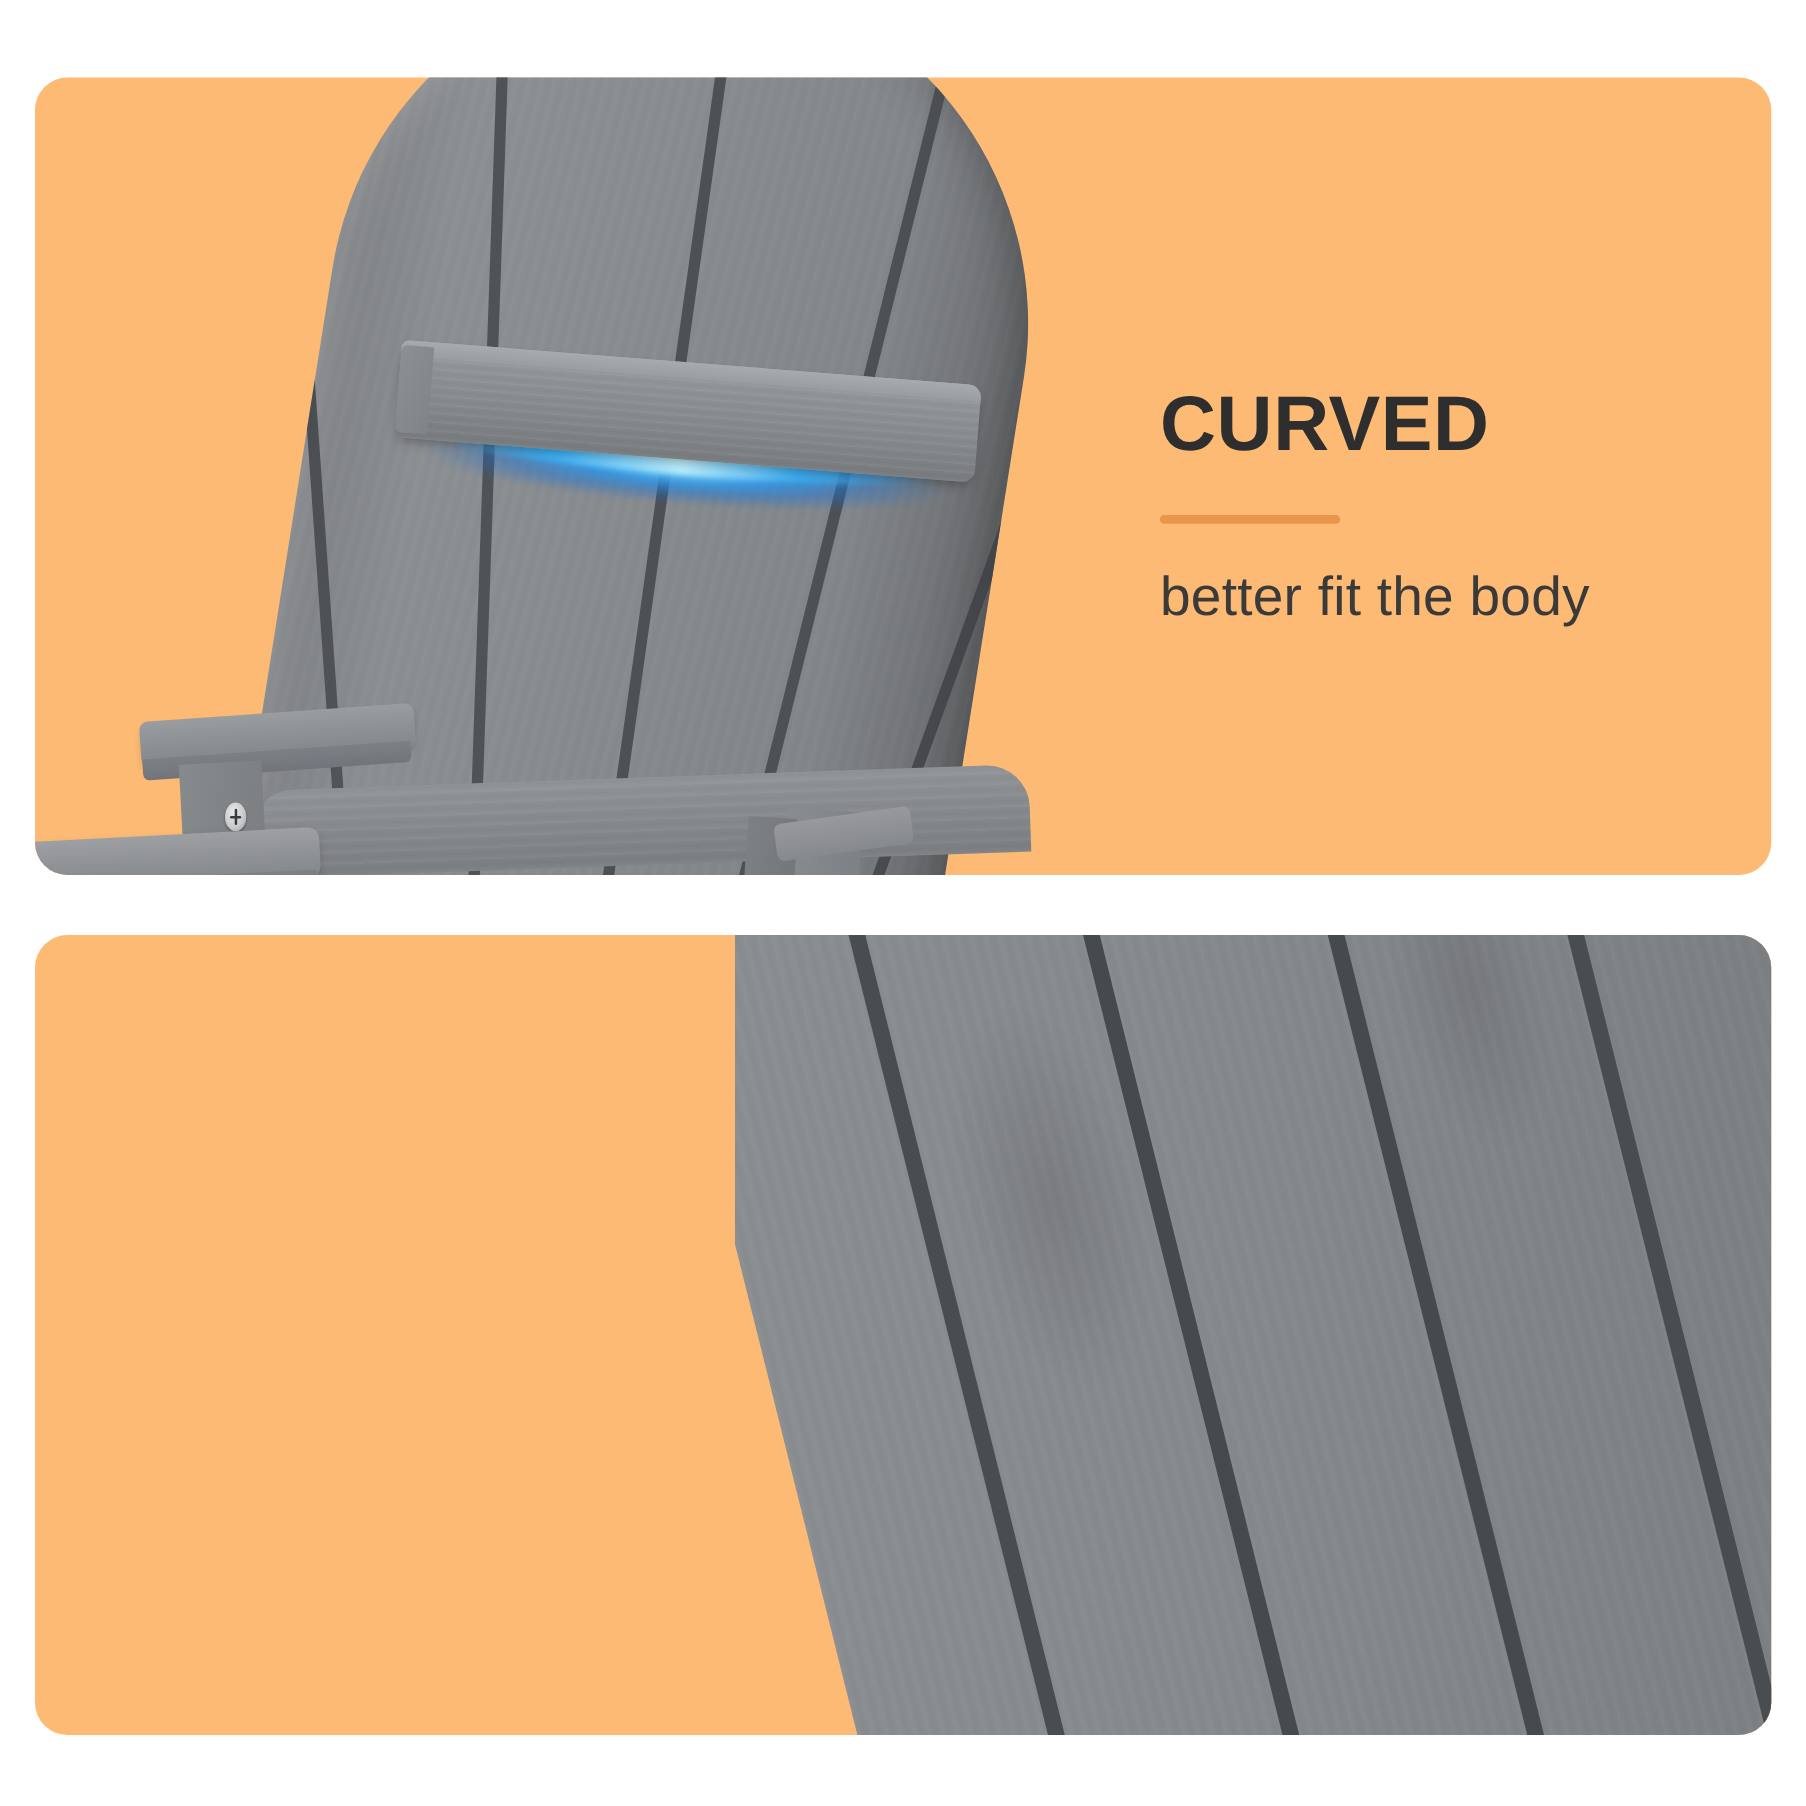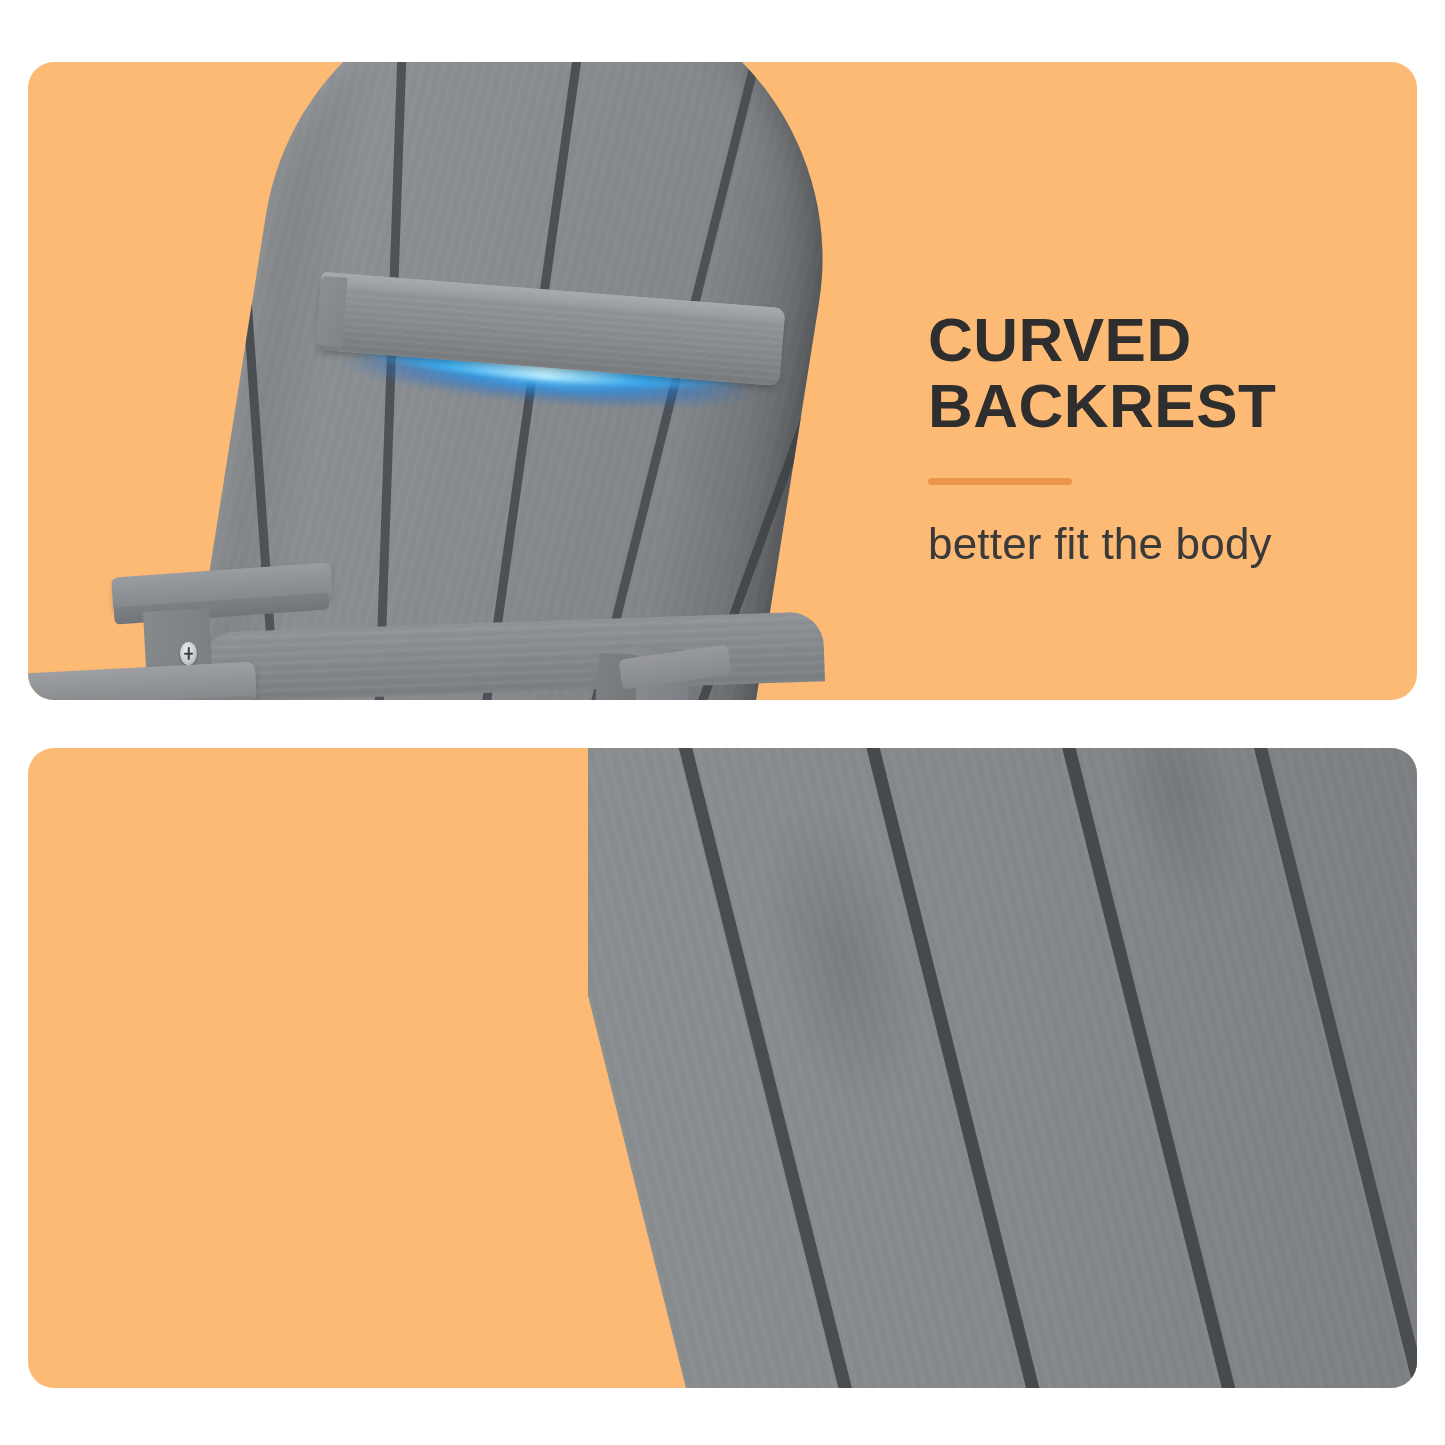--- a/index.html
+++ b/index.html
@@ -170,21 +170,20 @@
                   background:linear-gradient(100deg,#8a8d90,#7c7f83);border-radius:3px;"></div>
       <div style="position:absolute;left:568px;top:592px;width:40px;height:80px;transform:rotate(4deg);
                   background:linear-gradient(100deg,#7e8184,#737679);border-radius:3px;"></div>
 
       <div style="position:absolute;left:592px;top:590px;width:110px;height:30px;transform:rotate(-8deg);
                   border-radius:6px;background:linear-gradient(180deg,#97999c,#878a8d);"></div>
     </div>
 
     <div class="textblock" id="text-top">
       <h2 class="headline">CURVED</h2>
-      <h2 class="headline" style="margin-top:-6px;">BACKREST</h2>
       <div class="accent-rule"></div>
       <p class="subline">better fit the body</p>
     </div>
   </div>
 
   <div class="panel" id="panel-bottom">
 
     <div id="art-bottom">
 
       <div style="position:absolute;left:560px;top:-60px;width:980px;height:800px;overflow:hidden;">

